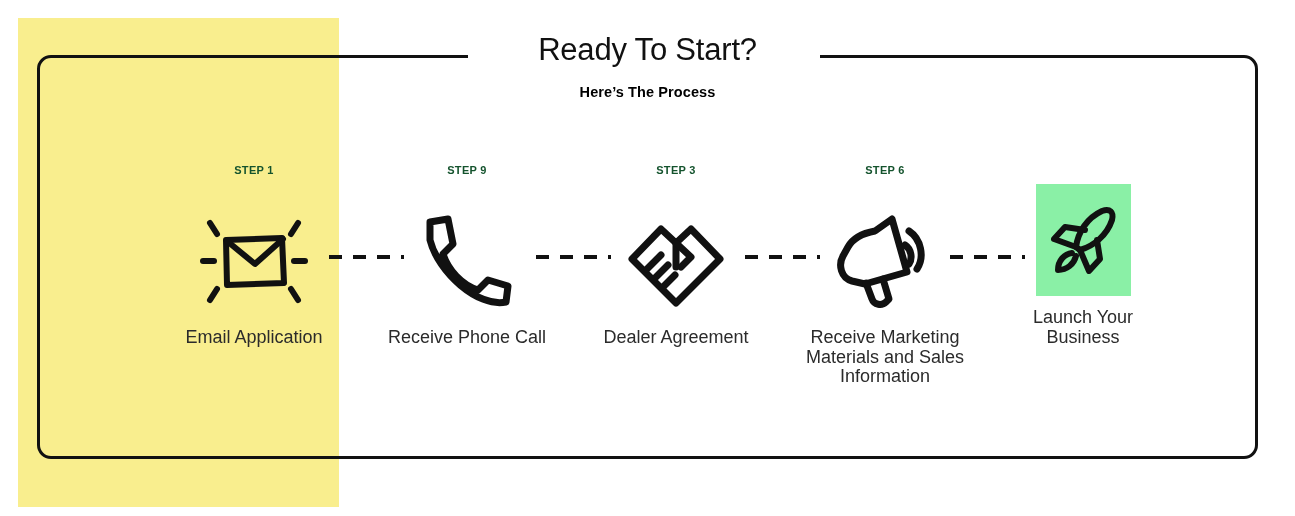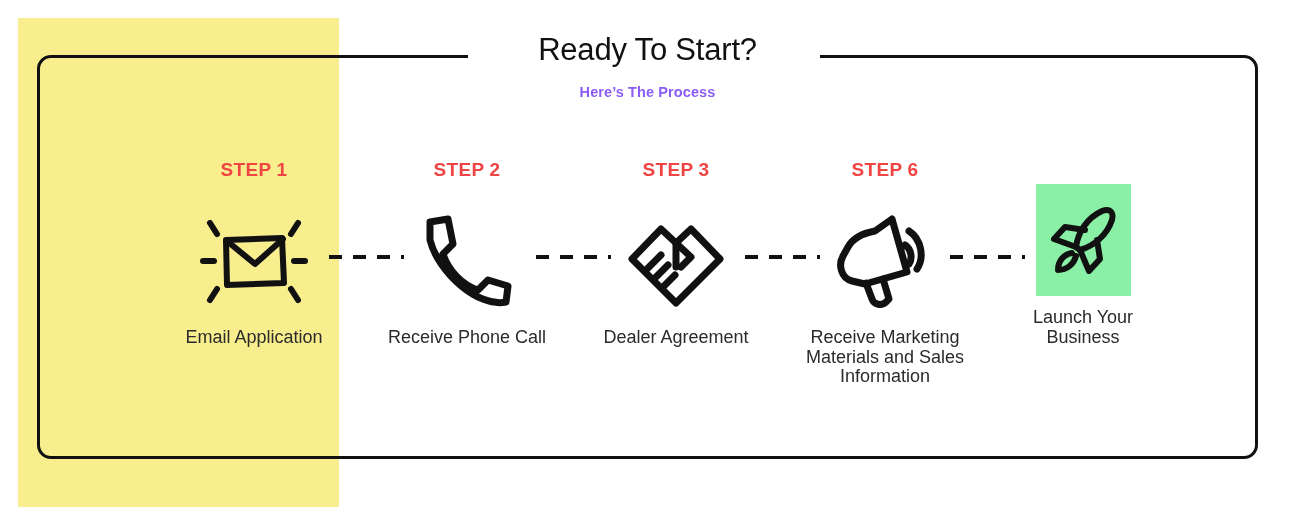--- a/index.html
+++ b/index.html
@@ -63,21 +63,21 @@
     font-size: 31px;
     font-weight: normal;
     color: #111111;
     letter-spacing: -0.2px;
     line-height: 40px;
     margin: 0;
   }
   .subtitle {
     font-size: 14.5px;
     font-weight: bold;
-    color: #8b5cf6;
+    color: #000000;
     line-height: 20px;
     margin: 12px 0 0 0;
     letter-spacing: 0.1px;
   }
 
   
   .steps {
     position: absolute;
     left: 37px;
     top: 160px;
@@ -92,23 +92,23 @@
     flex: 0 0 auto;
     text-align: center;
   }
   .step-1 { width: 220px; margin-left: 107px; }
   .step-2 { width: 206px; }
   .step-3 { width: 212px; }
   .step-4 { width: 206px; }
   .step-5 { width: 190px; }
 
   .step-label {
-    font-size: 19px;
+    font-size: 11px;
     font-weight: bold;
-    color: #ef4444;
+    color: #14532d;
     letter-spacing: 0.3px;
     height: 20px;
     line-height: 20px;
   }
   .icon-slot {
     height: 125px;
     margin-top: 17px;
     display: flex;
     align-items: center;
     justify-content: center;
@@ -179,21 +179,21 @@
           <path d="M107 54 L96 54"></path>
           <path d="M12 93 L19 82"></path>
           <path d="M100 93 L93 82"></path>
         </svg>
       </span>
     </div>
     <div class="caption">Email Application</div>
   </div>
 
   <div class="step step-2">
-    <div class="step-label">STEP 2</div>
+    <div class="step-label">STEP 9</div>
     <div class="icon-slot">
       <span>
         <svg width="98" height="100" viewBox="0 0 98 100" fill="none" stroke="#111111" stroke-width="7" stroke-linecap="round" stroke-linejoin="round">
           <path d="M12 12 L30 9 L35 34 L25 44
                    C30 60 44 75 60 80
                    L70 70 L90 76 L88 92
                    C60 98 20 62 12 30 Z"></path>
         </svg>
       </span>
     </div>

